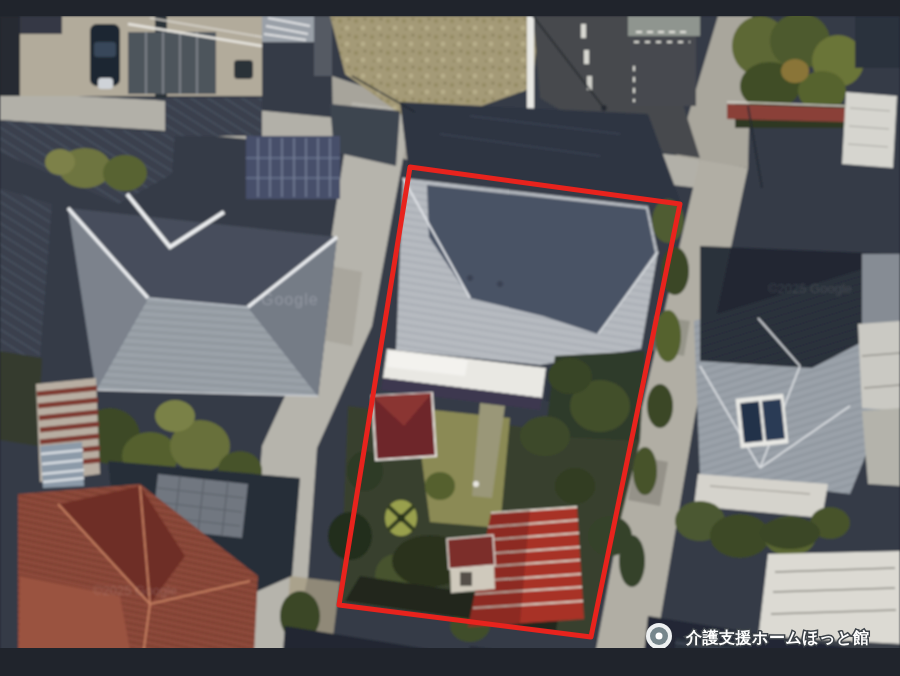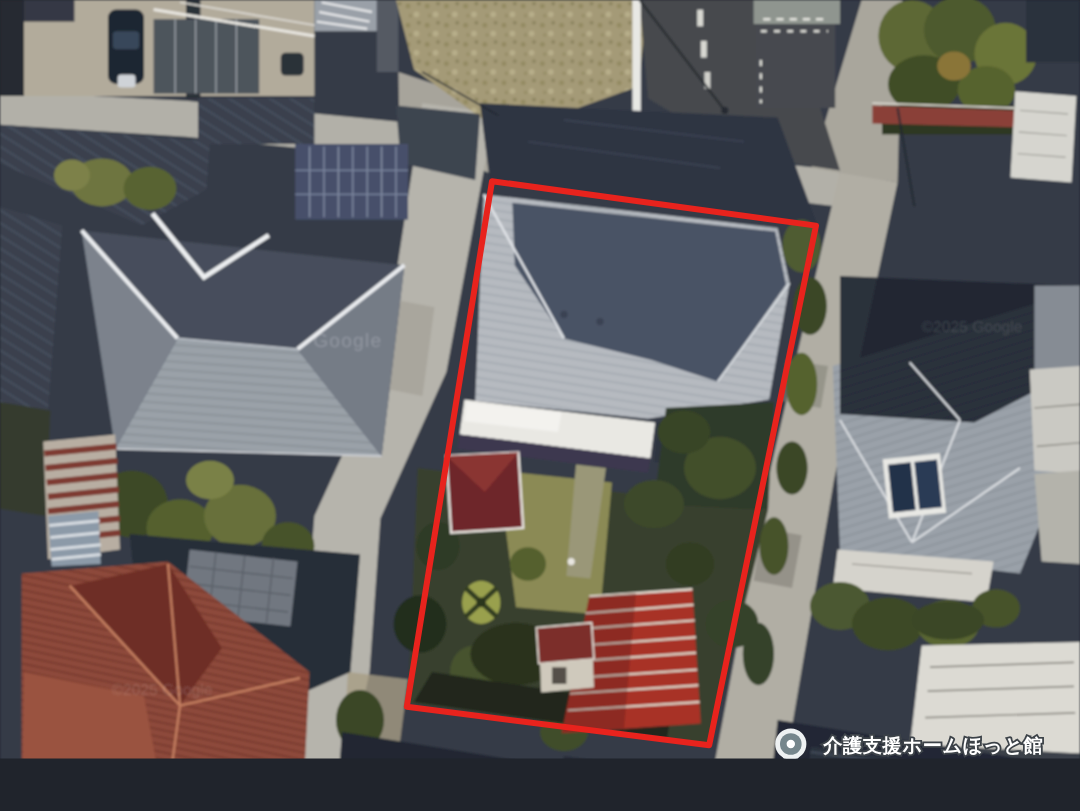--- a/index.html
+++ b/index.html
@@ -1,17 +1,17 @@
 <!DOCTYPE html>
 <html><head>
 <meta charset="utf-8">
 <style>
   html,body{margin:0;padding:0;background:#20242c;}
   #map-frame{position:relative;width:900px;height:632px;overflow:hidden;
-    font-family:"Liberation Sans","DejaVu Sans",sans-serif;}
+    font-family:"Liberation Sans","DejaVu Sans",sans-serif;margin-top:16px;}
   #map-frame svg{display:block;}
   text.wm{font-family:"Liberation Sans","DejaVu Sans",sans-serif;}
   text.poi{font-family:"Liberation Sans","DejaVu Sans",sans-serif;font-weight:600;
     paint-order:stroke;stroke:#3c4248;stroke-width:3px;fill:#ffffff;letter-spacing:.5px;}
 </style>
 </head>
 <body>
 
 <div id="map-frame">
 <svg width="900" height="676" viewBox="0 0 900 676" xmlns="http://www.w3.org/2000/svg">

